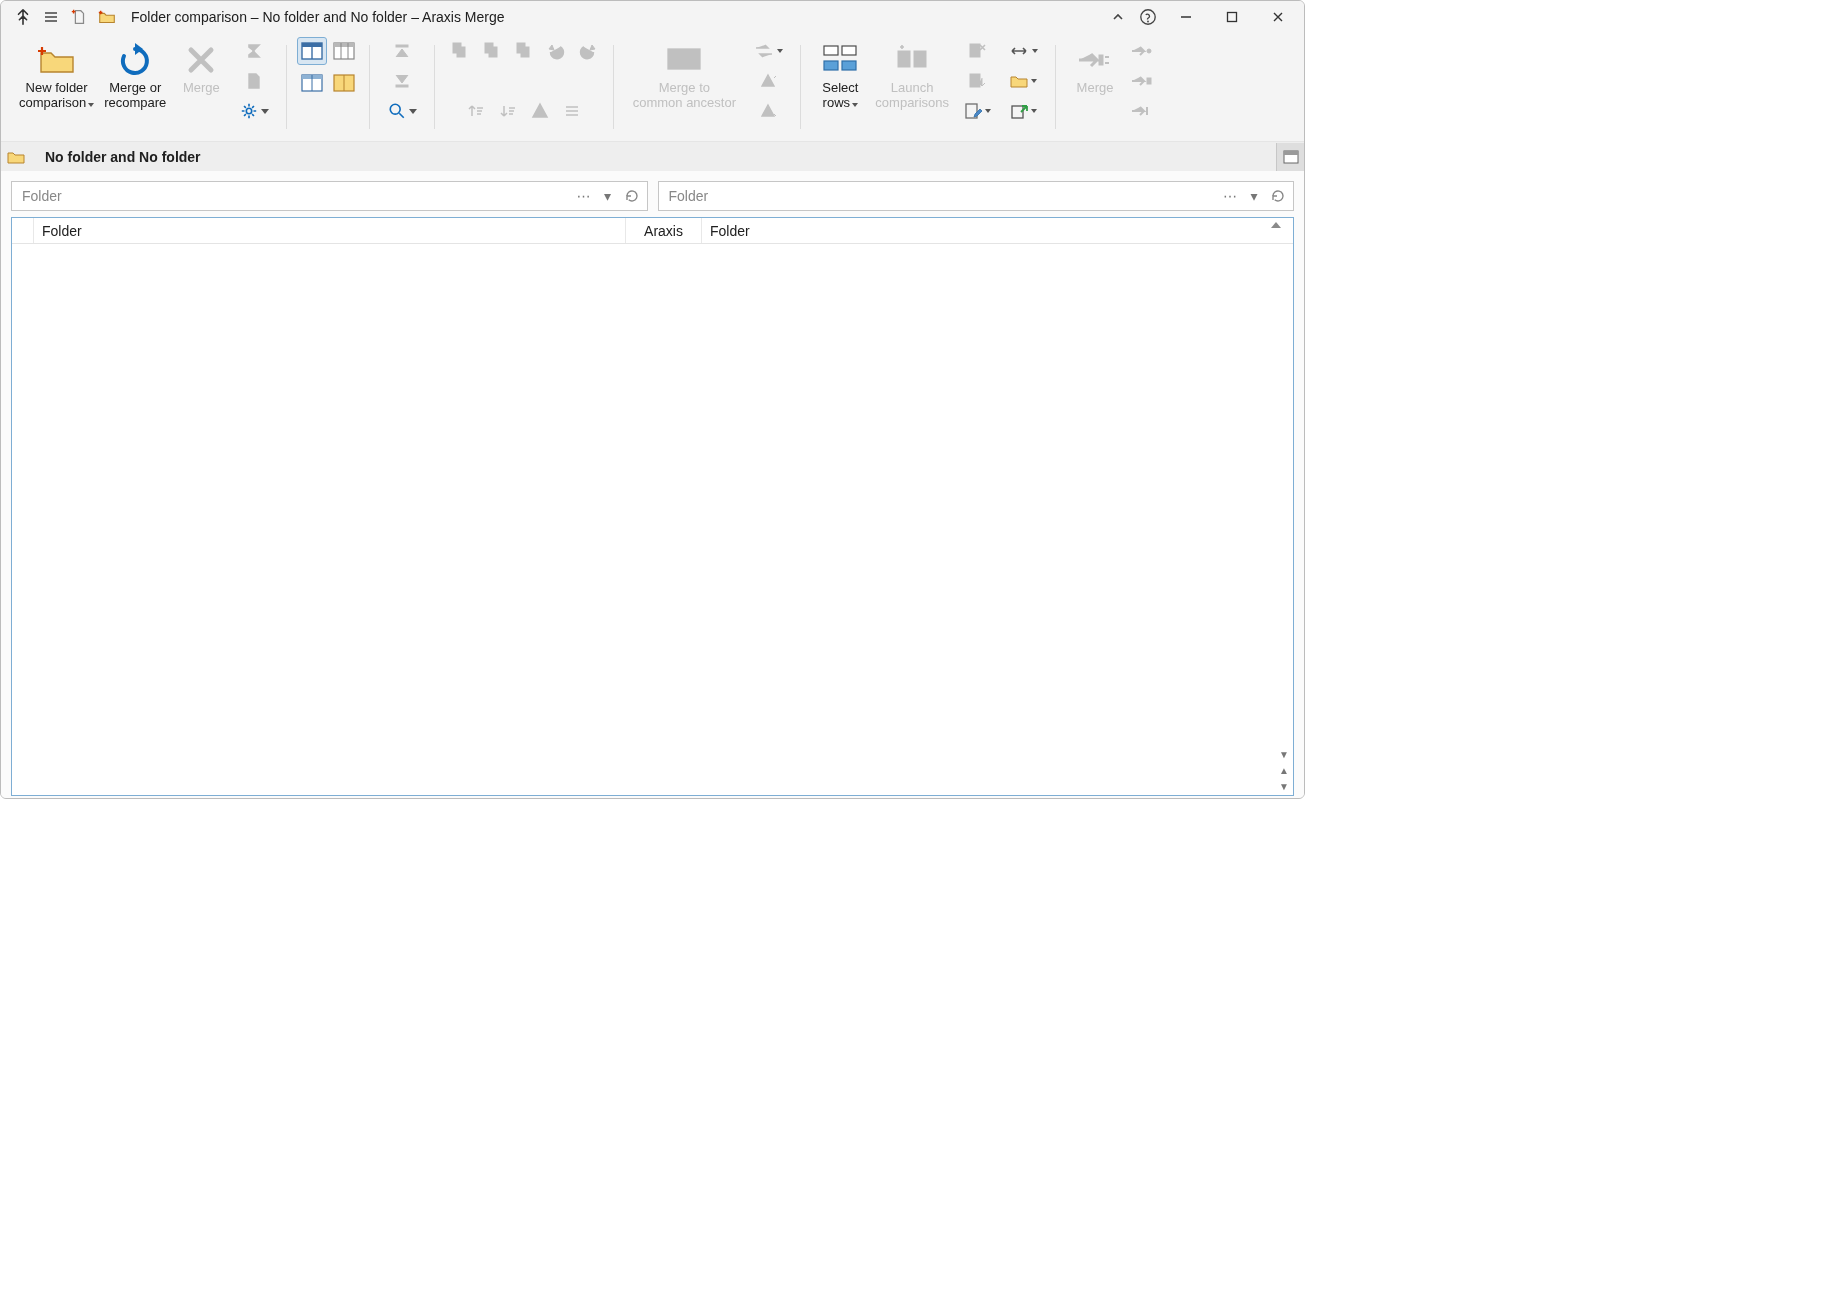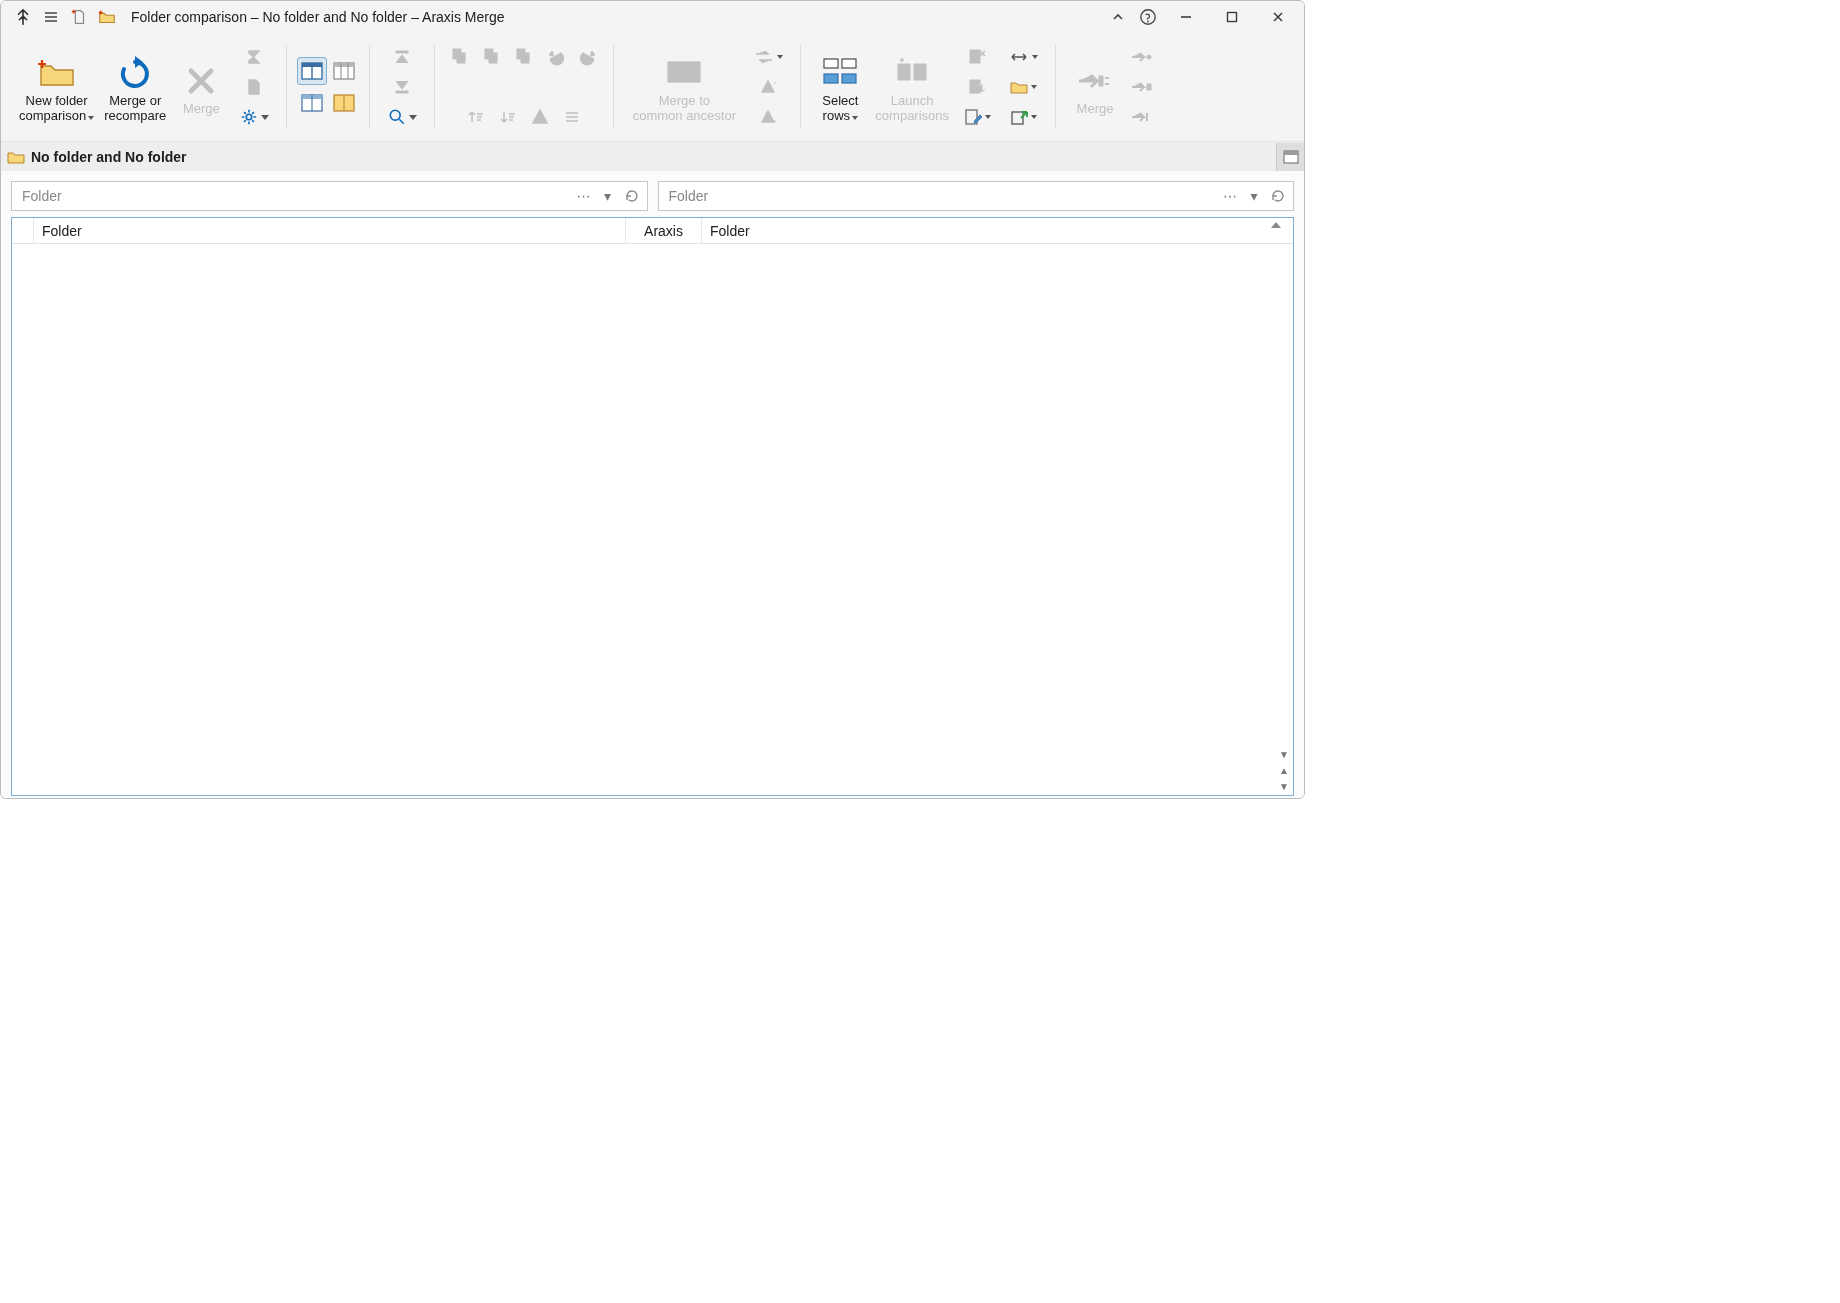--- a/index.html
+++ b/index.html
@@ -57,21 +57,21 @@
 
   
   .ribbon{
     display:flex;align-items:stretch;
     padding:4px 6px 4px 6px;
     gap:0;
     background:var(--chrome);
     height:108px;
   }
   .rgroup{
-    display:flex;align-items:center;
+    display:flex;align-items:flex-start;
     padding:0 8px;
     gap:2px;
   }
   .divider{
     width:0;border-left:1px solid #dcdcdc;margin:8px 2px;
   }
   .bigbtn{
     display:flex;flex-direction:column;align-items:center;justify-content:flex-start;
     min-width:58px;padding:4px 4px 0 4px;
     gap:2px;
@@ -93,21 +93,21 @@
   .row{display:flex;gap:2px;}
 
   
   .tabstrip{
     display:flex;align-items:center;
     background:var(--panel-hdr);
     border-top:1px solid #e5e5e5;
     height:30px;
     padding-left:6px;
   }
-  .tab-title{font-weight:600;font-size:14px;display:flex;align-items:center;gap:6px;}
+  .tab-title{font-weight:600;font-size:14px;display:flex;align-items:center;gap:20px;}
   .tabstrip .spacer{flex:1;}
   .sq-toggle{
     width:28px;height:28px;display:flex;align-items:center;justify-content:center;
     background:#dedede;border-left:1px solid #c7c7c7;
   }
 
   
   .content{
     flex:1;
     display:flex;flex-direction:column;

